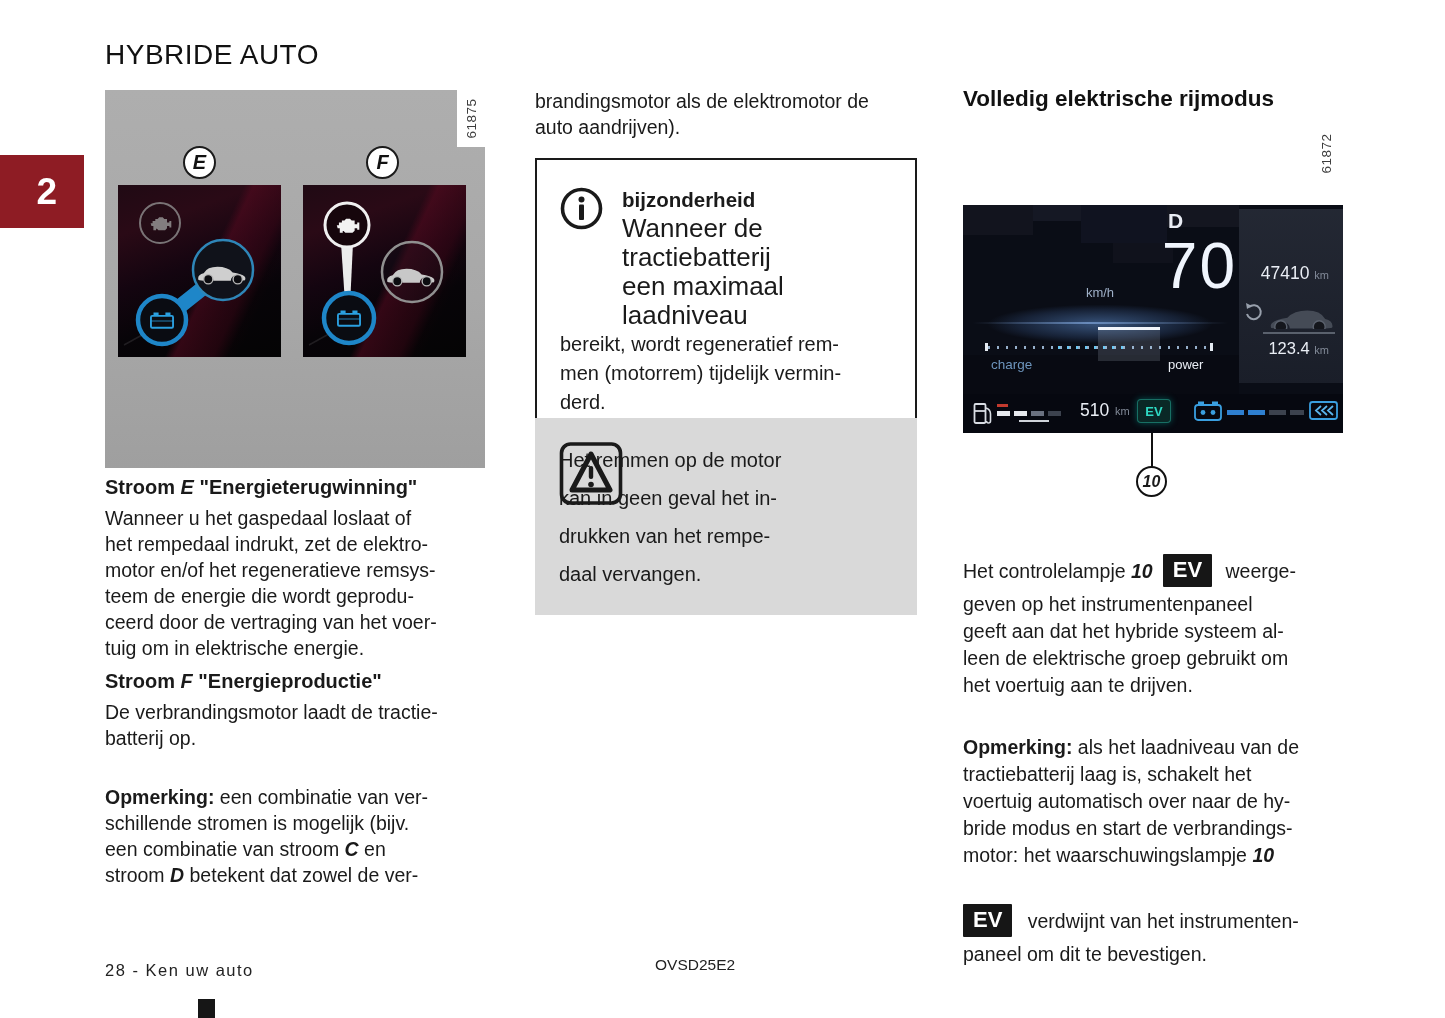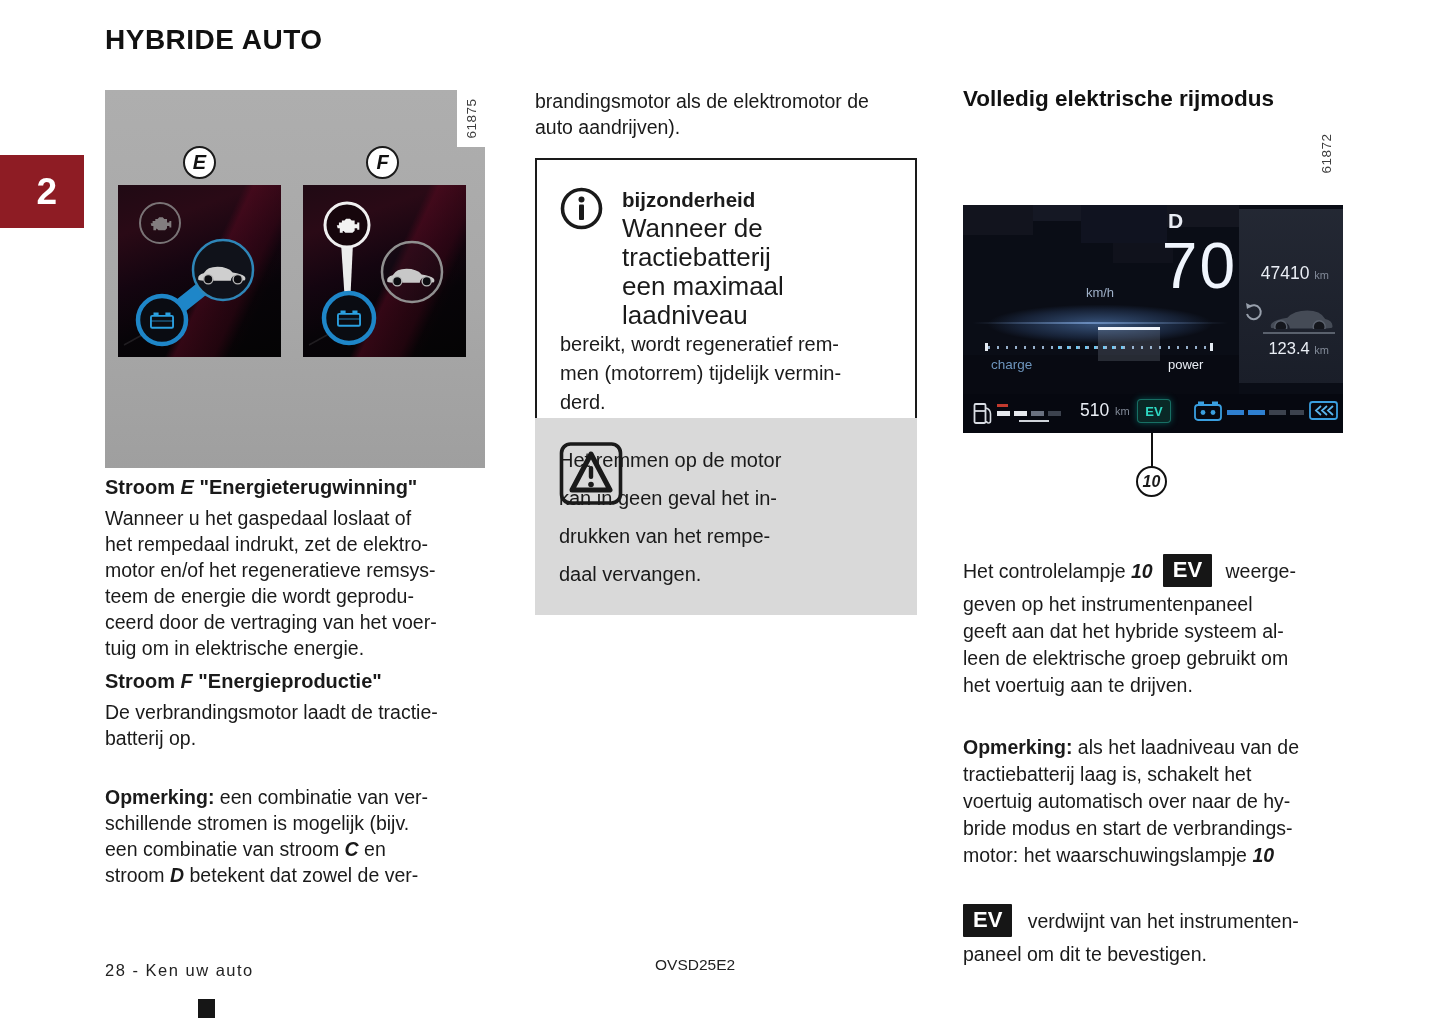--- a/index.html
+++ b/index.html
@@ -4,21 +4,21 @@
 <style>
   html,body { margin:0; padding:0; }
   body {
     width:1445px; height:1018px; position:relative;
     background:#ffffff; overflow:hidden;
     font-family:"Liberation Sans", sans-serif; color:#1a1a1a;
   }
   .abs { position:absolute; }
 
   
-  .page-title { left:105px; top:24px; font-size:28px; font-weight:bold; letter-spacing:0.5px; color:#111; }
+  .page-title { left:105px; top:39px; font-size:28px; font-weight:normal; letter-spacing:0.5px; color:#111; }
   .chapter-tab {
     left:0; top:155px; width:84px; height:73px; background:#8e1c24;
     color:#fff; font-size:37px; font-weight:bold;
     display:flex; align-items:center; justify-content:flex-end;
     padding-right:27px; box-sizing:border-box;
   }
   .footer-left { left:105px; top:961px; font-size:16.5px; letter-spacing:1.5px; color:#222; }
   .doc-code { left:655px; top:956px; font-size:15.5px; color:#222; }
   .bottom-tab { left:198px; top:999px; width:17px; height:19px; background:#161616; }
 

